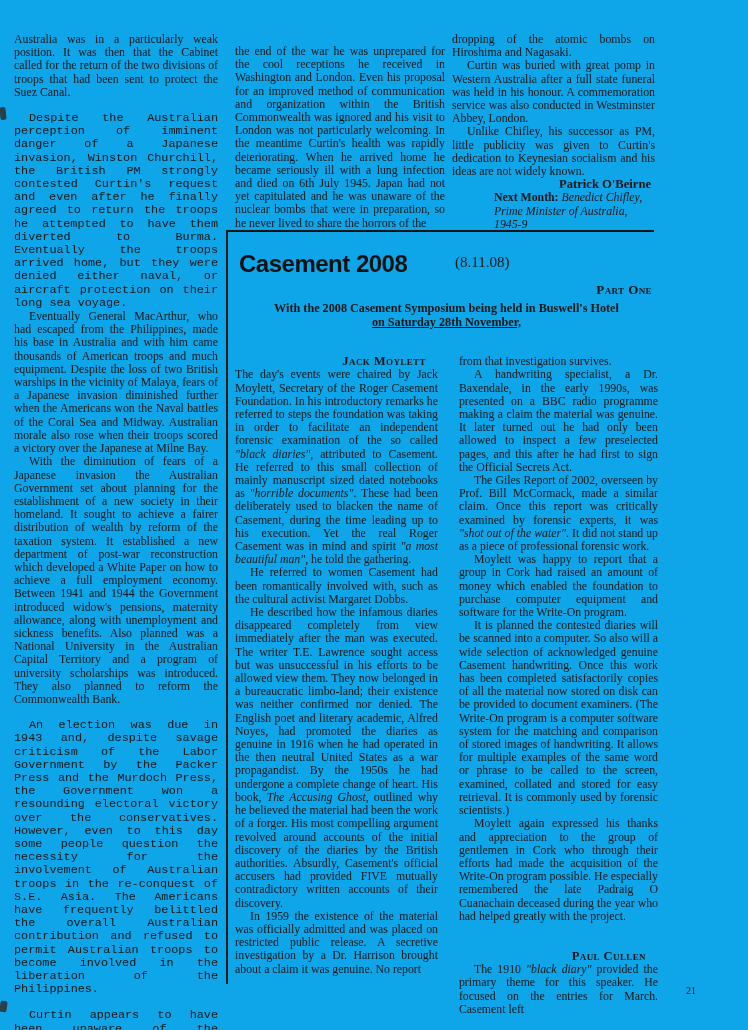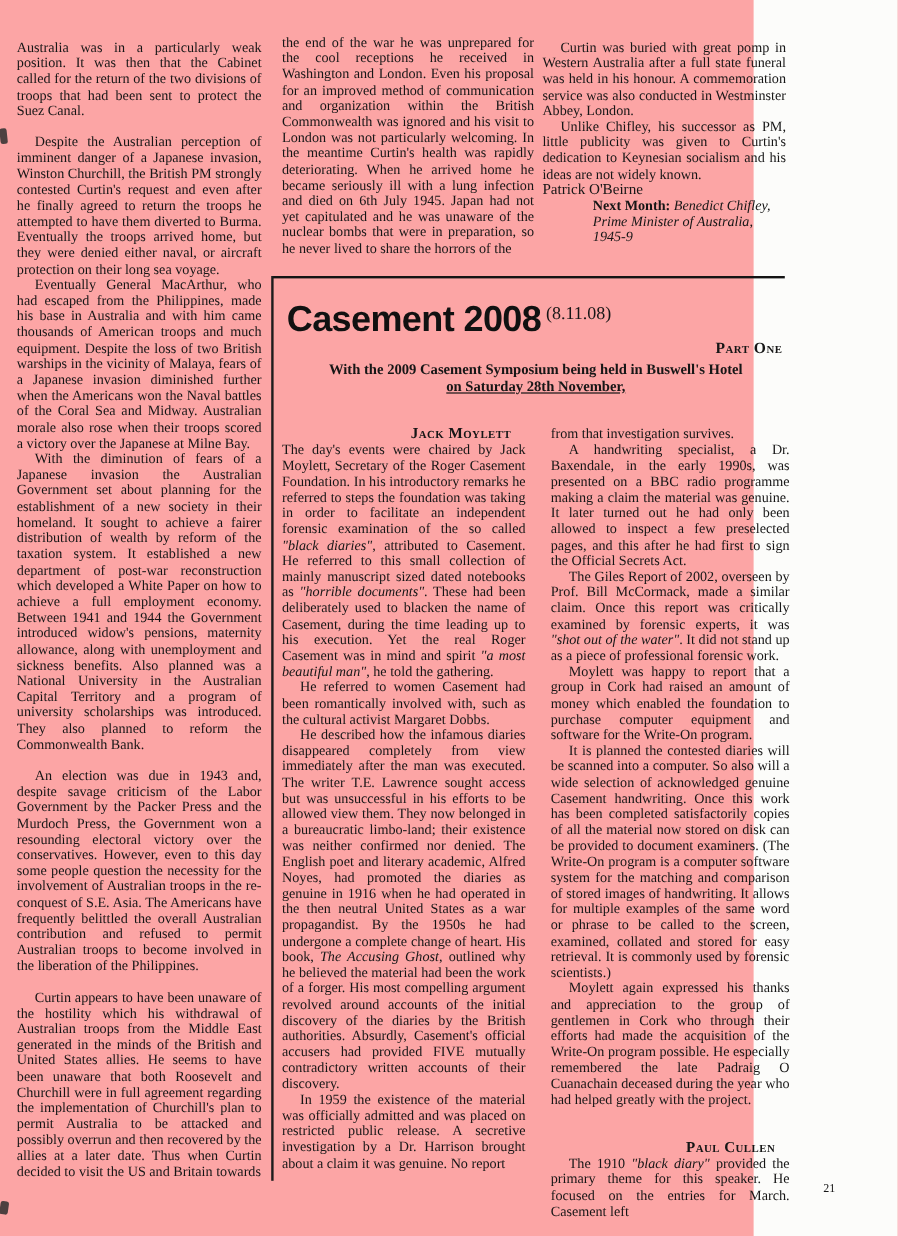--- a/index.html
+++ b/index.html
@@ -2,58 +2,58 @@
 <html><head>
 <meta charset="utf-8">
 <style>
   * { margin:0; padding:0; box-sizing:border-box; }
   html,body { width:748px; height:1030px; }
   body {
     background:#fcfcfa; color:#161616;
     font-family:"Liberation Serif", serif;
     overflow:hidden;
   }
-  .page { position:relative; width:628px; height:1030px; background:#fca5a5; }
+  .page { position:relative; width:748px; height:1030px; background:#0ea5e9; }
 
   .col { position:absolute; font-size:11.8px; line-height:13.2px; }
   .col1 { left:14px;  top:33px; width:204px; }
-  .col2 { left:235px; top:29px; width:210px; }
+  .col2 { left:235px; top:45px; width:210px; }
   .col3 { left:452px; top:33px; width:203px; }
 
   .rule-h { position:absolute; left:227px; top:230px; width:427px; height:2px; background:#141414; }
   .rule-v { position:absolute; left:226px; top:230px; width:2px; height:754px; background:#1d1d1d; }
 
   .casement { position:absolute; left:235px; top:250px; width:423px; }
   .c-header { position:relative; height:30px; }
   .c-title {
     position:absolute; left:4px; top:0;
     font-family:"Liberation Sans", sans-serif; font-weight:bold;
-    font-size:30px; letter-spacing:-0.5px; color:#111;
+    font-size:24px; letter-spacing:-0.5px; color:#111;
   }
   .c-date { position:absolute; left:220px; top:4px; font-size:15px; }
   .c-part {
     text-align:right; padding-right:6px; margin-top:2px;
     font-weight:bold; font-variant:small-caps; font-size:13px; letter-spacing:0.4px;
   }
   .c-intro { text-align:center; font-weight:bold; font-size:12.2px; line-height:13.6px; margin-top:4px; }
   .c-intro .u { text-decoration:underline; }
   .c-cols { display:flex; gap:21px; margin-top:26px; }
   .ccol { font-size:11.8px; line-height:13.2px; }
   .ccol-left  { width:210px; }
   .ccol-right { width:206px; }
 
   .para { text-align:justify; }
   .para.indent { text-indent:15px; }
-  .para.gap { margin-top:13px; }
+  .para.gap { margin-top:13px;font-family:Liberation Mono, monospace; }
   .para.gap-lg { margin-top:27px; }
   .para.speaker {
     text-align:right; padding-right:12px; font-weight:bold;
     font-variant:small-caps; font-size:12.6px; letter-spacing:0.4px;
   }
-  .para.byline { padding-right:4px; font-weight:normal; font-size:12.6px; }
+  .para.byline { text-align:right; padding-right:4px; font-weight:bold; font-size:12.6px; }
   .para.nextmonth { text-align:left;margin-left:42px; }
   .it { font-style:italic; }
   .bd { font-weight:bold; }
 
   .pagenum { position:absolute; left:686px; top:985px; font-size:10px; }
   .smudge { position:absolute; background:#2e2e2e; opacity:.85; border-radius:2px; }
   .smudge.s1 { left:0; top:107px;  width:6px; height:13px; transform:rotate(-6deg); }
   .smudge.s2 { left:0; top:1001px; width:7px; height:11px; transform:rotate(8deg); }
 </style>
 </head>
@@ -66,37 +66,38 @@
       <p class="para indent gap"><span>Despite the Australian perception of imminent danger of a Japanese invasion, Winston Churchill, the British PM strongly contested Curtin's request and even after he finally agreed to return the troops he attempted to have them diverted to Burma. Eventually the troops arrived home, but they were denied either naval, or aircraft protection on their long sea voyage.</span></p>
       <p class="para indent"><span>Eventually General MacArthur, who had escaped from the Philippines, made his base in Australia and with him came thousands of American troops and much equipment. Despite the loss of two British warships in the vicinity of Malaya, fears of a Japanese invasion diminished further when the Americans won the Naval battles of the Coral Sea and Midway. Australian morale also rose when their troops scored a victory over the Japanese at Milne Bay.</span></p>
       <p class="para indent"><span>With the diminution of fears of a Japanese invasion the Australian Government set about planning for the establishment of a new society in their homeland. It sought to achieve a fairer distribution of wealth by reform of the taxation system. It established a new department of post-war reconstruction which developed a White Paper on how to achieve a full employment economy. Between 1941 and 1944 the Government introduced widow's pensions, maternity allowance, along with unemployment and sickness benefits. Also planned was a National University in the Australian Capital Territory and a program of university scholarships was introduced. They also planned to reform the Commonwealth Bank.</span></p>
       <p class="para indent gap"><span>An election was due in 1943 and, despite savage criticism of the Labor Government by the Packer Press and the Murdoch Press, the Government won a resounding electoral victory over the conservatives. However, even to this day some people question the necessity for the involvement of Australian troops in the re-conquest of S.E. Asia. The Americans have frequently belittled the overall Australian contribution and refused to permit Australian troops to become involved in the liberation of the Philippines.</span></p>
       <p class="para indent gap"><span>Curtin appears to have been unaware of the hostility which his withdrawal of Australian troops from the Middle East generated in the minds of the British and United States allies. He seems to have been unaware that both Roosevelt and Churchill were in full agreement regarding the implementation of Churchill's plan to permit Australia to be attacked and possibly overrun and then recovered by the allies at a later date. Thus when Curtin decided to visit the US and Britain towards</span></p>
     </div>
   <div class="col col2">
       <p class="para"><span>the end of the war he was unprepared for the cool receptions he received in Washington and London. Even his proposal for an improved method of communication and organization within the British Commonwealth was ignored and his visit to London was not particularly welcoming. In the meantime Curtin's health was rapidly deteriorating. When he arrived home he became seriously ill with a lung infection and died on 6th July 1945. Japan had not yet capitulated and he was unaware of the nuclear bombs that were in preparation, so he never lived to share the horrors of the</span></p>
     </div>
   <div class="col col3">
+      <p class="para"><span>dropping of the atomic bombs on Hiroshima and Nagasaki.</span></p>
       <p class="para indent"><span>Curtin was buried with great pomp in Western Australia after a full state funeral was held in his honour. A commemoration service was also conducted in Westminster Abbey, London.</span></p>
       <p class="para indent"><span>Unlike Chifley, his successor as PM, little publicity was given to Curtin's dedication to Keynesian socialism and his ideas are not widely known.</span></p>
       <p class="para byline"><span>Patrick O'Beirne</span></p>
       <p class="para nextmonth"><span class="bd">Next Month:  </span><span class="it">Benedict Chifley, Prime Minister of Australia, 1945-9</span></p>
     </div>
 
   <div class="rule-h"></div>
   <div class="rule-v"></div>
 
   <div class="casement">
     <div class="c-header">
       <span class="c-title">Casement 2008</span>
       <span class="c-date">(8.11.08)</span>
     </div>
     <div class="c-part">Part One</div>
     <div class="c-intro">
-      <div>With the 2009 Casement Symposium being held in Buswell's Hotel</div>
+      <div>With the 2008 Casement Symposium being held in Buswell's Hotel</div>
       <div class="u">on Saturday 28th November,</div>
     </div>
     <div class="c-cols">
       <div class="ccol ccol-left">
           <p class="para speaker"><span>Jack Moylett</span></p>
           <p class="para"><span>The day's events were chaired by Jack Moylett, Secretary of the Roger Casement Foundation. In his introductory remarks he referred to steps the foundation was taking in order to facilitate an independent forensic examination of the so called </span><span class="it">"black diaries"</span><span>, attributed to Casement. He referred to this small collection of mainly manuscript sized dated notebooks as </span><span class="it">"horrible documents"</span><span>. These had been deliberately used to blacken the name of Casement, during the time leading up to his execution. Yet the real Roger Casement was in mind and spirit </span><span class="it">"a most beautiful man"</span><span>, he told the gathering.</span></p>
           <p class="para indent"><span>He referred to women Casement had been romantically involved with, such as the cultural activist Margaret Dobbs.</span></p>
           <p class="para indent"><span>He described how the infamous diaries disappeared completely from view immediately after the man was executed. The writer T.E. Lawrence sought access but was unsuccessful in his efforts to be allowed view them. They now belonged in a bureaucratic limbo-land; their existence was neither confirmed nor denied. The English poet and literary academic, Alfred Noyes, had promoted the diaries as genuine in 1916 when he had operated in the then neutral United States as a war propagandist. By the 1950s he had undergone a complete change of heart. His book, </span><span class="it">The Accusing Ghost</span><span>, outlined why he believed the material had been the work of a forger. His most compelling argument revolved around accounts of the initial discovery of the diaries by the British authorities. Absurdly, Casement's official accusers had provided FIVE mutually contradictory written accounts of their discovery.</span></p>
           <p class="para indent"><span>In 1959 the existence of the material was officially admitted and was placed on restricted public release. A secretive investigation by a Dr. Harrison brought about a claim it was genuine. No report</span></p>
         </div>

